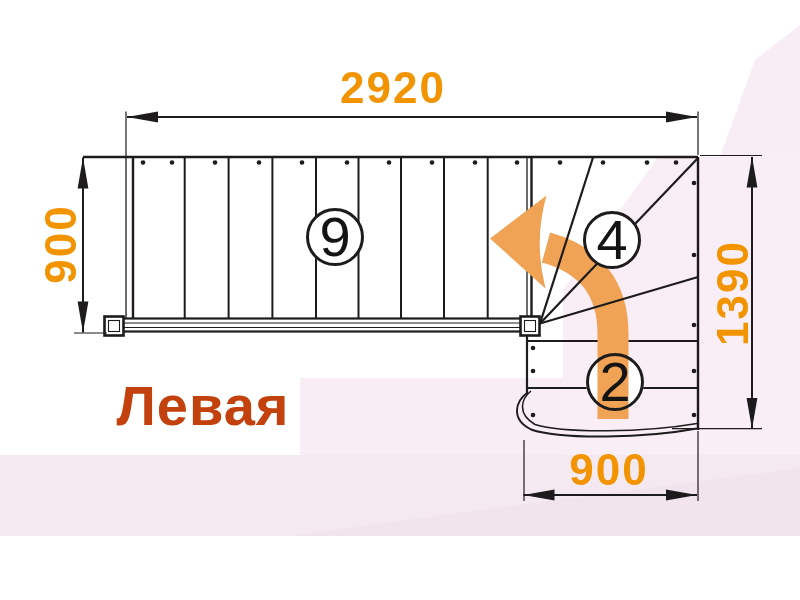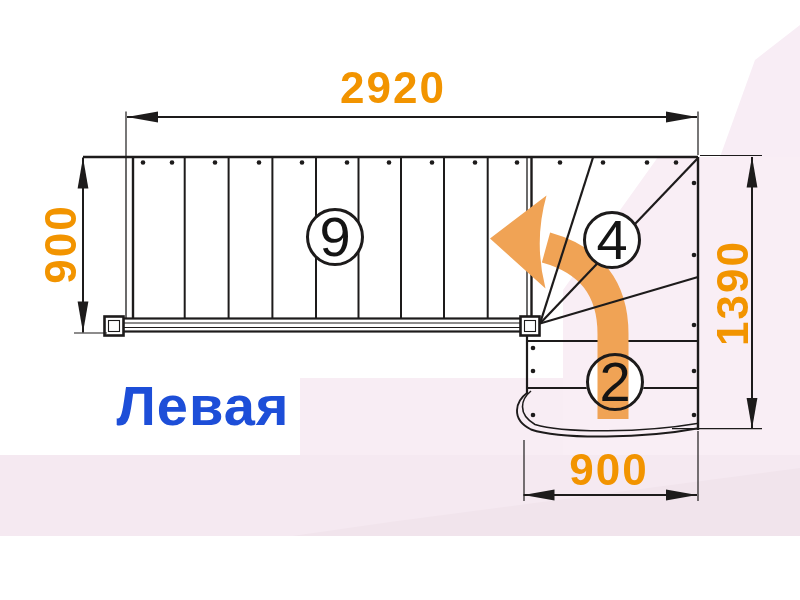--- a/index.html
+++ b/index.html
@@ -9,21 +9,21 @@
     font-family:"Liberation Sans", sans-serif;
   }
   #plan-svg{position:absolute;left:0;top:0;}
   .dim-label{
     position:absolute;color:#F29400;font-weight:bold;font-size:44px;
     letter-spacing:2px;white-space:nowrap;line-height:1;
     transform:translate(-50%,-50%);
   }
   .dim-label.vert{transform:translate(-50%,-50%) rotate(-90deg);}
   .plan-title{
-    position:absolute;color:#1d4ed8;font-weight:bold;font-size:56px;
+    position:absolute;color:#c2410c;font-weight:bold;font-size:56px;
     white-space:nowrap;line-height:1;transform:translate(-50%,-50%);
     letter-spacing:1px;
   }
   .step-circle{
     position:absolute;width:58px;height:58px;border-radius:50%;
     border:3px solid #1D1B1B;background:#ffffff;box-sizing:border-box;
     display:flex;align-items:center;justify-content:center;
     font-size:56px;color:#141414;line-height:1;
   }
   .step-circle.transparent{background:transparent;}

